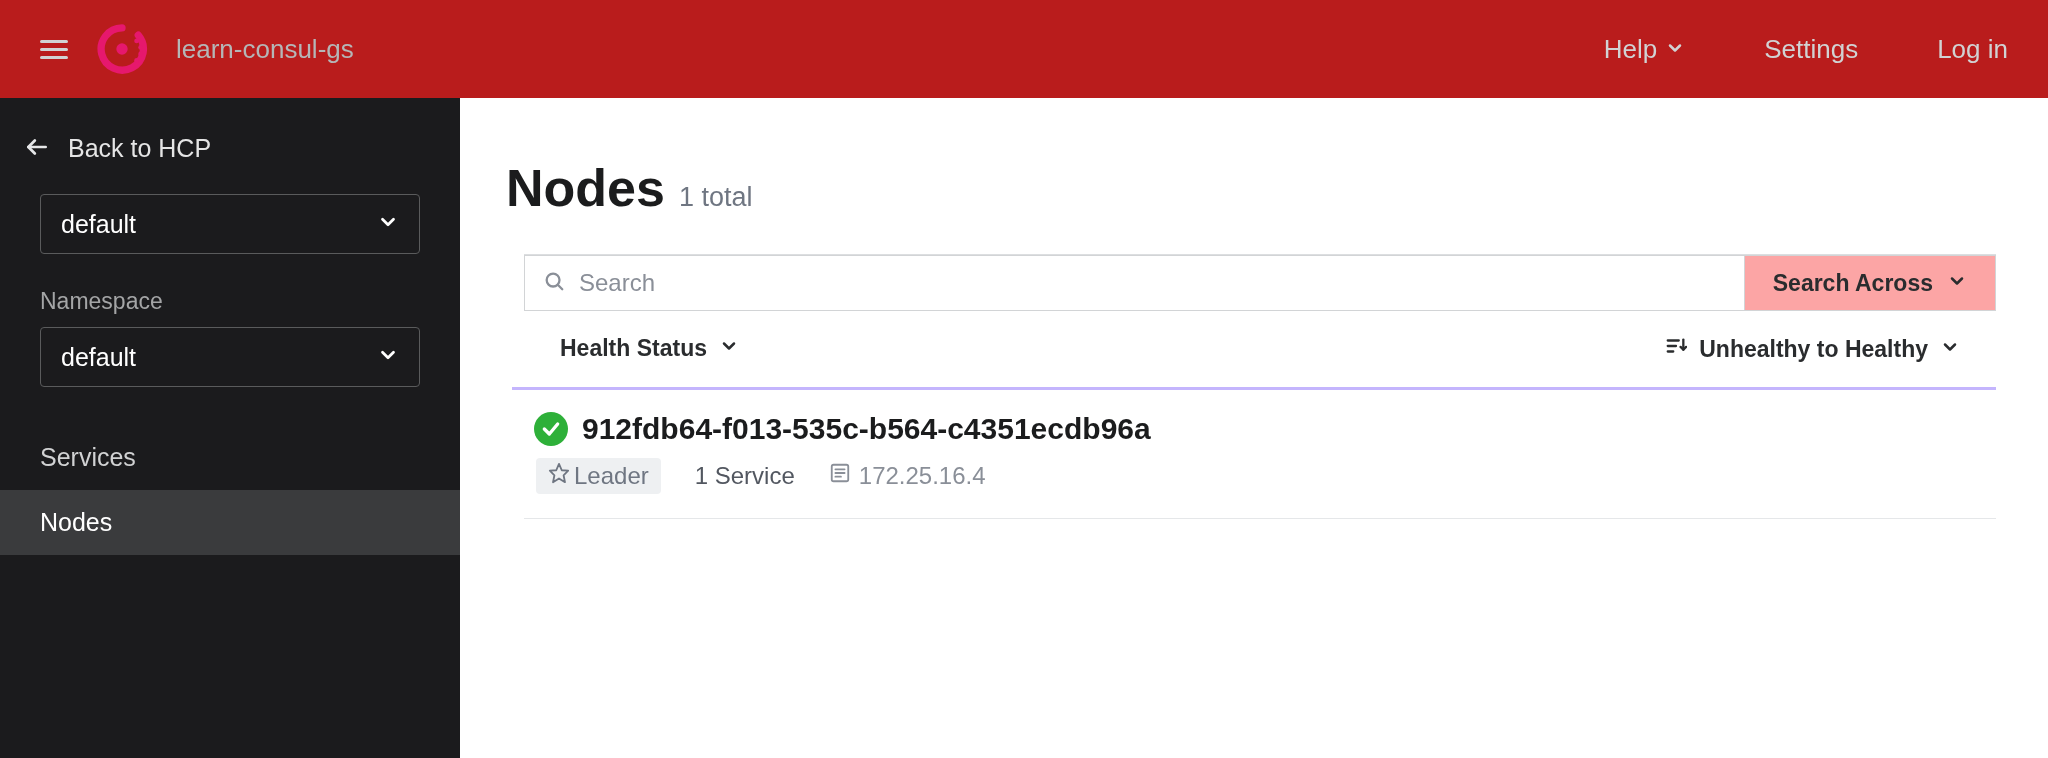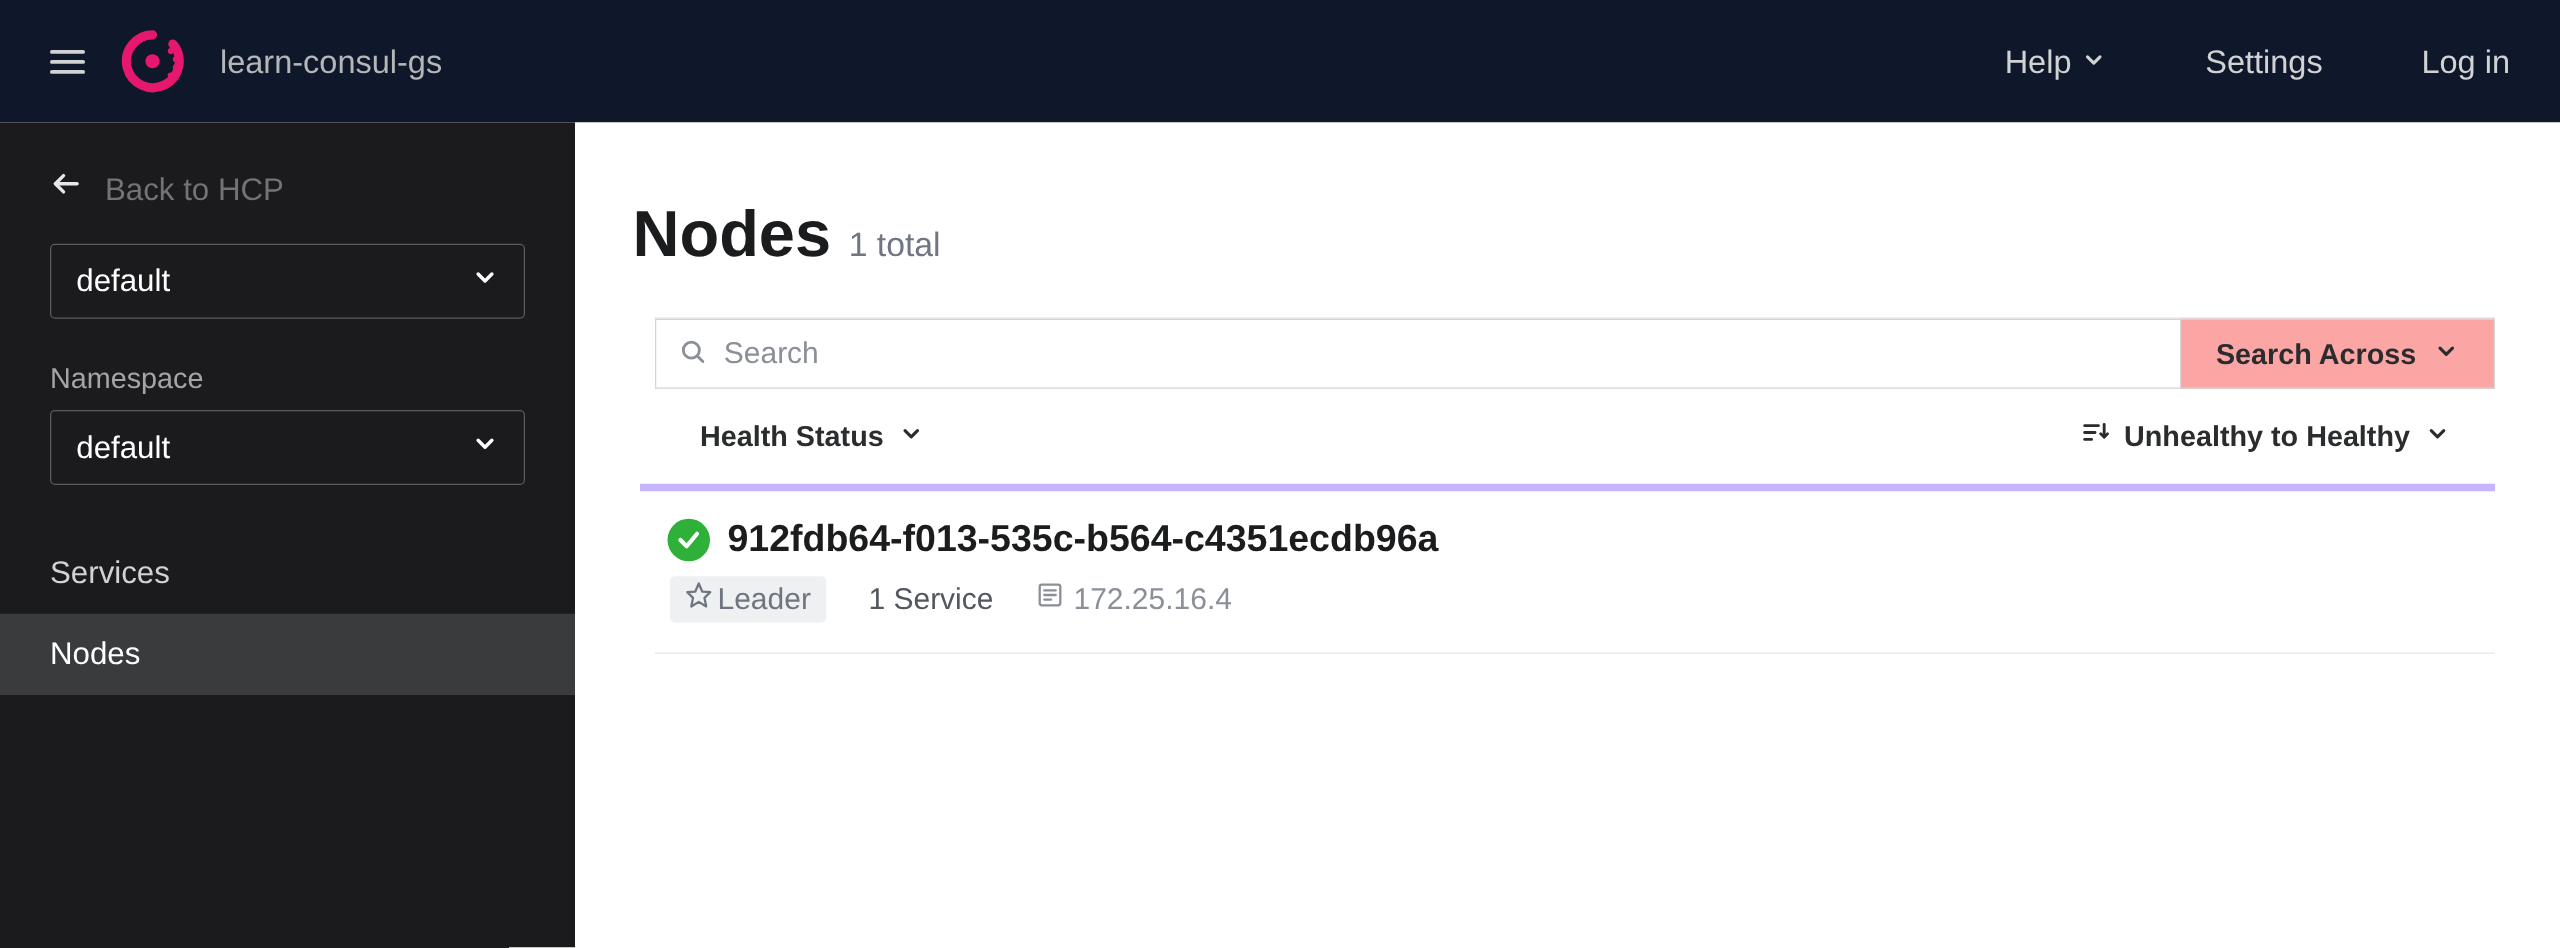--- a/index.html
+++ b/index.html
@@ -6,21 +6,21 @@
   body {
     font-family: -apple-system, BlinkMacSystemFont, "Segoe UI", Helvetica, Arial, sans-serif;
     background: #fff;
     width: 2048px;
     height: 758px;
     overflow: hidden;
   }
 
   
   .topbar {
-    background: #0f172a;
+    background: #b91c1c;
     height: 98px;
     display: flex;
     align-items: center;
     padding: 0 40px;
     color: #d1d2d3;
   }
   .topbar-left {
     display: flex;
     align-items: center;
     gap: 28px;
@@ -76,26 +76,26 @@
   .sidebar {
     width: 460px;
     background: #1b1b1d;
     color: #d1d2d3;
     display: flex;
     flex-direction: column;
     padding-top: 28px;
   }
   .back-link {
     display:flex;
-    align-items:flex-end;
+    align-items:flex-start;
     gap: 18px;
-    padding: 8px 40px 28px 40px;
+    padding: 8px 40px 28px 24px;
     cursor:pointer;
     font-size: 25px;
-    color:#737373;
+    color:#e5e5e5;
   }
   .sidebar-label {
     font-size: 23px;
     color: #a4a5a6;
     padding: 10px 40px 12px 40px;
   }
   .select {
     margin: 0 40px 24px 40px;
     border: 1px solid #5a5b5c;
     border-radius: 4px;
@@ -177,24 +177,24 @@
     align-items:center;
     gap:14px;
     font-size:23px;
     font-weight:600;
     color:#2a2c2e;
     cursor:pointer;
   }
 
   .filter-row {
     display:flex;
-    align-items:center;
+    align-items:flex-start;
     justify-content: space-between;
     padding: 24px 36px 24px 48px;
-    border-bottom: 6px solid #c4b5fd;
+    border-bottom: 3px solid #c4b5fd;
   }
   .filter-item {
     display:flex;
     align-items:center;
     gap:12px;
     font-size:23px;
     font-weight:600;
     color:#2a2c2e;
     cursor:pointer;
   }

